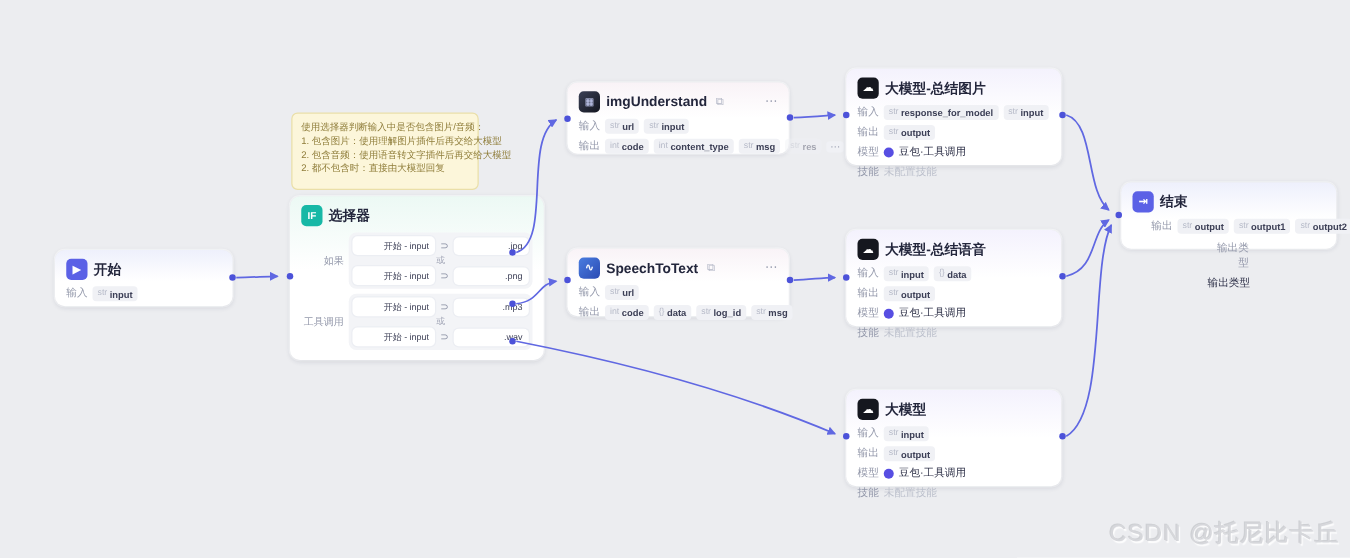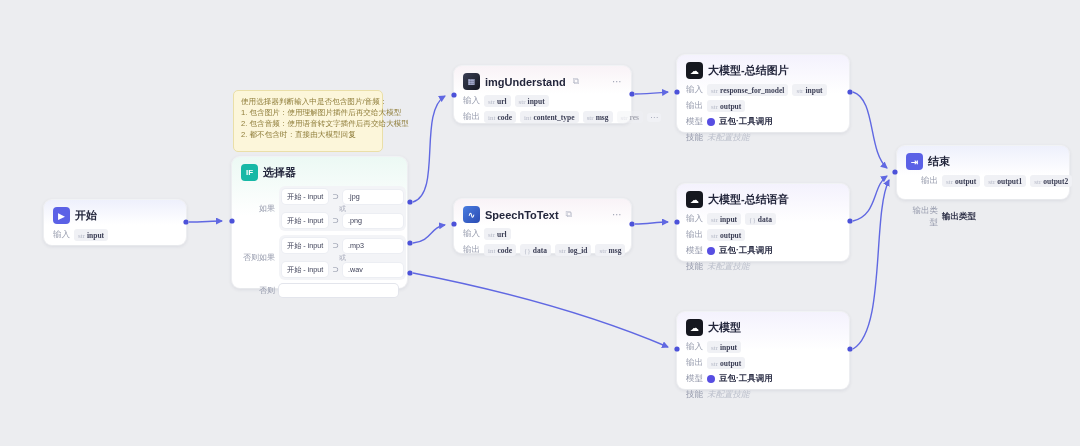--- a/index.html
+++ b/index.html
@@ -18,44 +18,44 @@
          color:#fff;font-size:9px;font-weight:bold;flex:0 0 auto;}
   .icon-start,.icon-end{background:#5b61e6;}
   .icon-if{background:#17b8a6;font-size:8px;}
   .icon-llm{background:#15171f;font-size:9px;}
   .icon-img{background:linear-gradient(135deg,#3a3f55,#14161f);font-size:8px;color:#cfd6ff;}
   .icon-stt{background:linear-gradient(135deg,#4a7de0,#2b4bb3);font-size:9px;}
   .badge{font-size:9px;color:#b3b7c6;margin-left:2px;}
 
   .row{display:flex;align-items:center;gap:4px;margin-top:4px;min-height:12px;}
   .row-label{font-size:8.5px;color:#9499ab;flex:0 0 auto;}
-  .tag{display:inline-flex;align-items:flex-end;gap:2px;background:#f0f1f5;border-radius:3px;
-       padding:1.5px 4px;white-space:nowrap;font-family:Liberation Serif, serif;}
+  .tag{display:inline-flex;align-items:flex-start;gap:2px;background:#f0f1f5;border-radius:3px;
+       padding:1.5px 4px;white-space:nowrap;}
   .tag i{font-style:normal;font-size:7px;color:#b6bac8;}
   .tag b{font-weight:600;font-size:7.5px;color:#3c3f56;}
   .tag.faded{opacity:.4;}
   .more-pill{background:#f0f1f5;border-radius:3px;padding:0 3px;font-size:8px;color:#a0a4b5;}
   .model-dot{width:8px;height:8px;border-radius:50%;background:#574ee2;display:inline-block;}
-  .model-name{font-size:8.5px;color:#2e3148;font-weight:700;}
-  .skill-empty{font-size:8.5px;color:#bcc0cc;font-style:italic;}
+  .model-name{font-size:8.5px;color:#2e3148;font-weight:400;}
+  .skill-empty{font-size:8.5px;color:#bcc0cc;}
 
   .grad-indigo{background:linear-gradient(180deg,#eef0fc 0%,#ffffff 55%);}
   .grad-teal{background:linear-gradient(180deg,#ecf9f4 0%,#ffffff 45%);}
   .grad-llm{background:linear-gradient(180deg,#f4f2fd 0%,#ffffff 50%);}
   .grad-plugin{background:linear-gradient(180deg,#f9f3f7 0%,#ffffff 50%);}
 
   .note{position:absolute;z-index:2;background:#fcf6da;border:1px solid #eadfa8;border-radius:5px;
         padding:5px 7px;box-sizing:border-box;}
   .note-line{font-size:7.6px;line-height:11px;color:#8f7d3a;white-space:nowrap;}
 
   .sel-body{display:flex;flex-direction:column;gap:4px;}
   .sel-group-row{display:flex;align-items:center;gap:4px;}
   .sel-label{width:34px;text-align:right;font-size:8px;color:#9499ab;flex:0 0 auto;font-family:Liberation Mono, monospace;}
   .cond-group{flex:1;background:#f3f4f7;border-radius:6px;padding:3px;}
-  .cond-row{display:flex;align-items:center;gap:4px;}
+  .cond-row{display:flex;align-items:center;gap:4px;text-align:right;}
   .cond-pill{background:#fff;border-radius:4px;box-shadow:0 0 0 1px #eceef3;
              font-size:7.2px;color:#3c3f56;padding:2.5px 5px;flex:1;white-space:nowrap;}
   .cond-pill.val{flex:0 0 50px;}
   .cond-op{font-size:8px;color:#8a8fa3;}
   .or-divider{text-align:center;font-size:7px;color:#a0a4b5;line-height:9px;}
   .else-pill{flex:1;height:13px;background:#fff;border-radius:4px;box-shadow:0 0 0 1px #e3e5ec;}
 
   .watermark{position:absolute;right:8px;bottom:6px;z-index:4;font-size:19px;color:#d6d7db;
              text-shadow:-1px -1px 0 rgba(170,172,178,.45),1px 1px 1px #ffffff;letter-spacing:1px;}
 </style>
@@ -78,21 +78,21 @@
     </div>
   </div>
 
   <div class="note" style="left:233px;top:90px;width:150px;height:62px;">
     <div class="note-line">使用选择器判断输入中是否包含图片/音频：</div>
     <div class="note-line">1. 包含图片：使用理解图片插件后再交给大模型</div>
     <div class="note-line">2. 包含音频：使用语音转文字插件后再交给大模型</div>
     <div class="note-line">2. 都不包含时：直接由大模型回复</div>
   </div>
 
-  <div class="node grad-teal" style="left:232px;top:157px;width:175px;height:131px;">
+  <div class="node grad-teal" style="left:232px;top:157px;width:203px;height:131px;">
     <div class="node-header">
       <span class="nicon icon-if">IF</span>
       <span class="node-title">选择器</span>
     </div>
     <div class="sel-body">
       <div class="sel-group-row">
         <span class="sel-label">如果</span>
         <div class="cond-group">
           <div class="cond-row">
             <span class="cond-pill">开始 - input</span>
@@ -101,39 +101,35 @@
           </div>
           <div class="or-divider">或</div>
           <div class="cond-row">
             <span class="cond-pill">开始 - input</span>
             <span class="cond-op">⊃</span>
             <span class="cond-pill val">.png</span>
           </div>
         </div>
       </div>
       <div class="sel-group-row">
-        <span class="sel-label">否则如果</span>
+        <span class="sel-label">工具调用</span>
         <div class="cond-group">
           <div class="cond-row">
             <span class="cond-pill">开始 - input</span>
             <span class="cond-op">⊃</span>
             <span class="cond-pill val">.mp3</span>
           </div>
           <div class="or-divider">或</div>
           <div class="cond-row">
             <span class="cond-pill">开始 - input</span>
             <span class="cond-op">⊃</span>
             <span class="cond-pill val">.wav</span>
           </div>
         </div>
       </div>
-      <div class="sel-group-row">
-        <span class="sel-label">否则</span>
-        <div class="else-pill"></div>
-      </div>
     </div>
   </div>
 
   <div class="node grad-plugin" style="left:454px;top:66px;width:177px;height:57px;">
     <div class="node-header">
       <span class="nicon icon-img">▦</span>
       <span class="node-title">imgUnderstand</span>
       <span class="badge">⧉</span>
       <span class="spacer"></span>
       <span class="more-btn">⋯</span>
@@ -318,21 +314,21 @@
         </span>
       <span class="tag">
           <i>str</i>
           <b>output1</b>
         </span>
       <span class="tag">
           <i>str</i>
           <b>output2</b>
         </span>
     </div>
-    <div class="row" style="margin-top:18px;">
+    <div class="row" style="margin-top:6px;flex-direction:column;">
       <span class="row-label" style="width:32px;text-align:right;">输出类型</span>
       <span class="model-name">输出类型</span>
     </div>
   </div>
 
   <svg class="edges" width="1080" height="446" viewBox="0 0 1080 446">
     <defs>
       <marker id="arr" markerWidth="7" markerHeight="7" refX="6" refY="3.5" orient="auto" markerUnits="userSpaceOnUse">
         <path d="M0,0 L7,3.5 L0,7 Z" fill="#6068e2"></path>
       </marker>
@@ -361,13 +357,14 @@
       <circle cx="677" cy="92" r="2.6"></circle>
       <circle cx="850" cy="92" r="2.6"></circle>
       <circle cx="677" cy="222" r="2.6"></circle>
       <circle cx="850" cy="221" r="2.6"></circle>
       <circle cx="677" cy="349" r="2.6"></circle>
       <circle cx="850" cy="349" r="2.6"></circle>
       <circle cx="895" cy="172" r="2.6"></circle>
     </g>
   </svg>
 
+  <div class="watermark">CSDN @托尼比卡丘</div>
 </div>
 
 </body></html>

